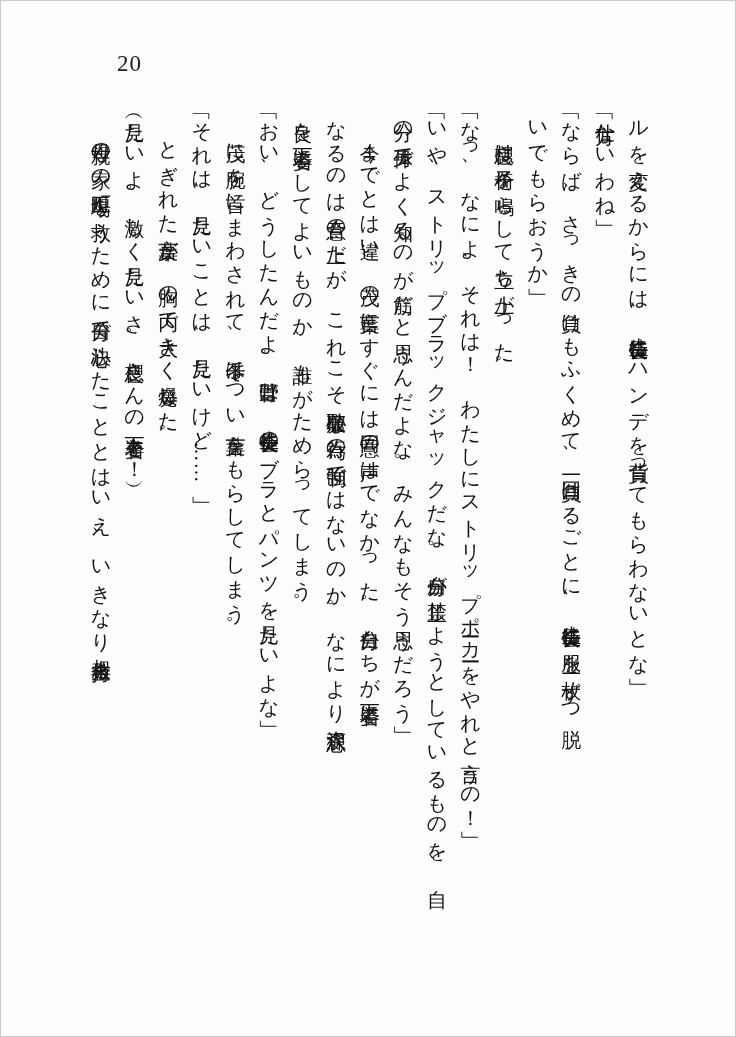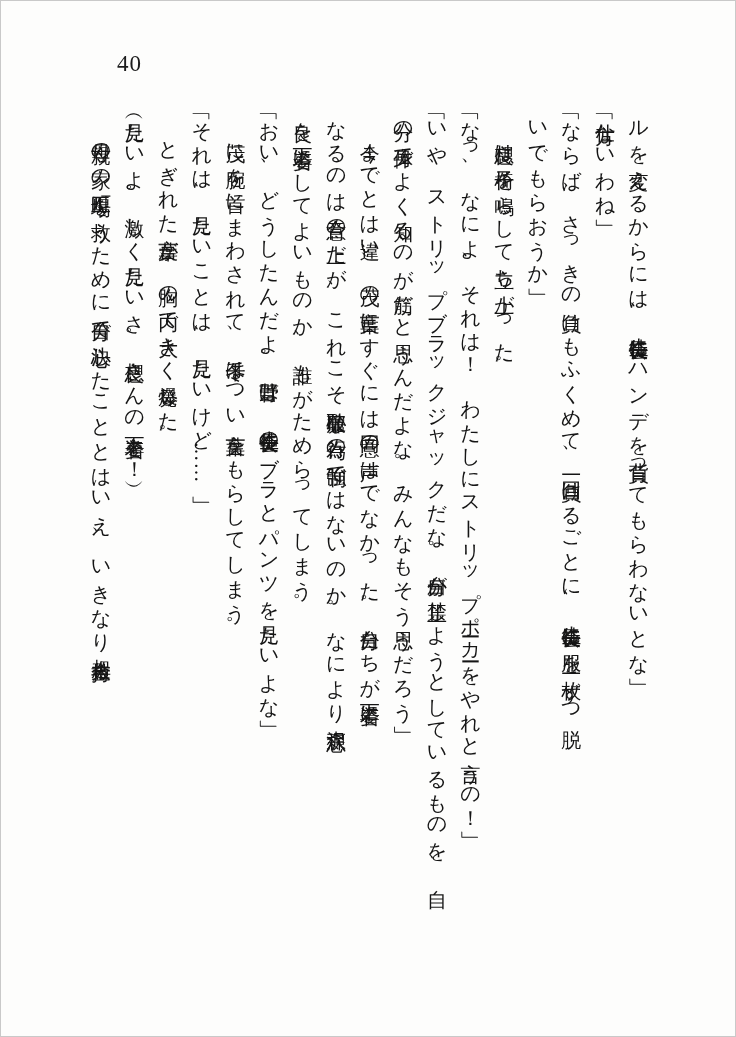--- a/index.html
+++ b/index.html
@@ -45,21 +45,21 @@
     line-height: 33.6px;
   }
   .text-block p.line.indent {
     text-indent: 21px;
   }
 </style>
 </head>
 <body>
 
 <div class="sheet">
-  <div class="page-number">40</div>
+  <div class="page-number">20</div>
   <div class="text-block" id="text-block">
       <p class="line">ルを変えるからには、生徒会長にハンデを背負ってもらわないとな」</p>
       <p class="line">「仕方ないわね」</p>
       <p class="line">「ならば、さっきの負けもふくめて、一回負けるごとに、生徒会長に服を一枚ずつ脱</p>
       <p class="line">いでもらおうか」</p>
       <p class="line indent">想良は椅子を鳴らして立ち上がった。</p>
       <p class="line">「なっ、なによ、それは！　わたしにストリップポーカーをやれと言うの！」</p>
       <p class="line">「いや、ストリップブラックジャックだな。自分が禁止しようとしているものを、自</p>
       <p class="line">分の身体でよく知るのが筋だと思うんだよな。みんなもそう思うだろう」</p>
       <p class="line indent">今までとは違い、茂の言葉にすぐには同意の声はでなかった。自分たちが下着姿に</p>

